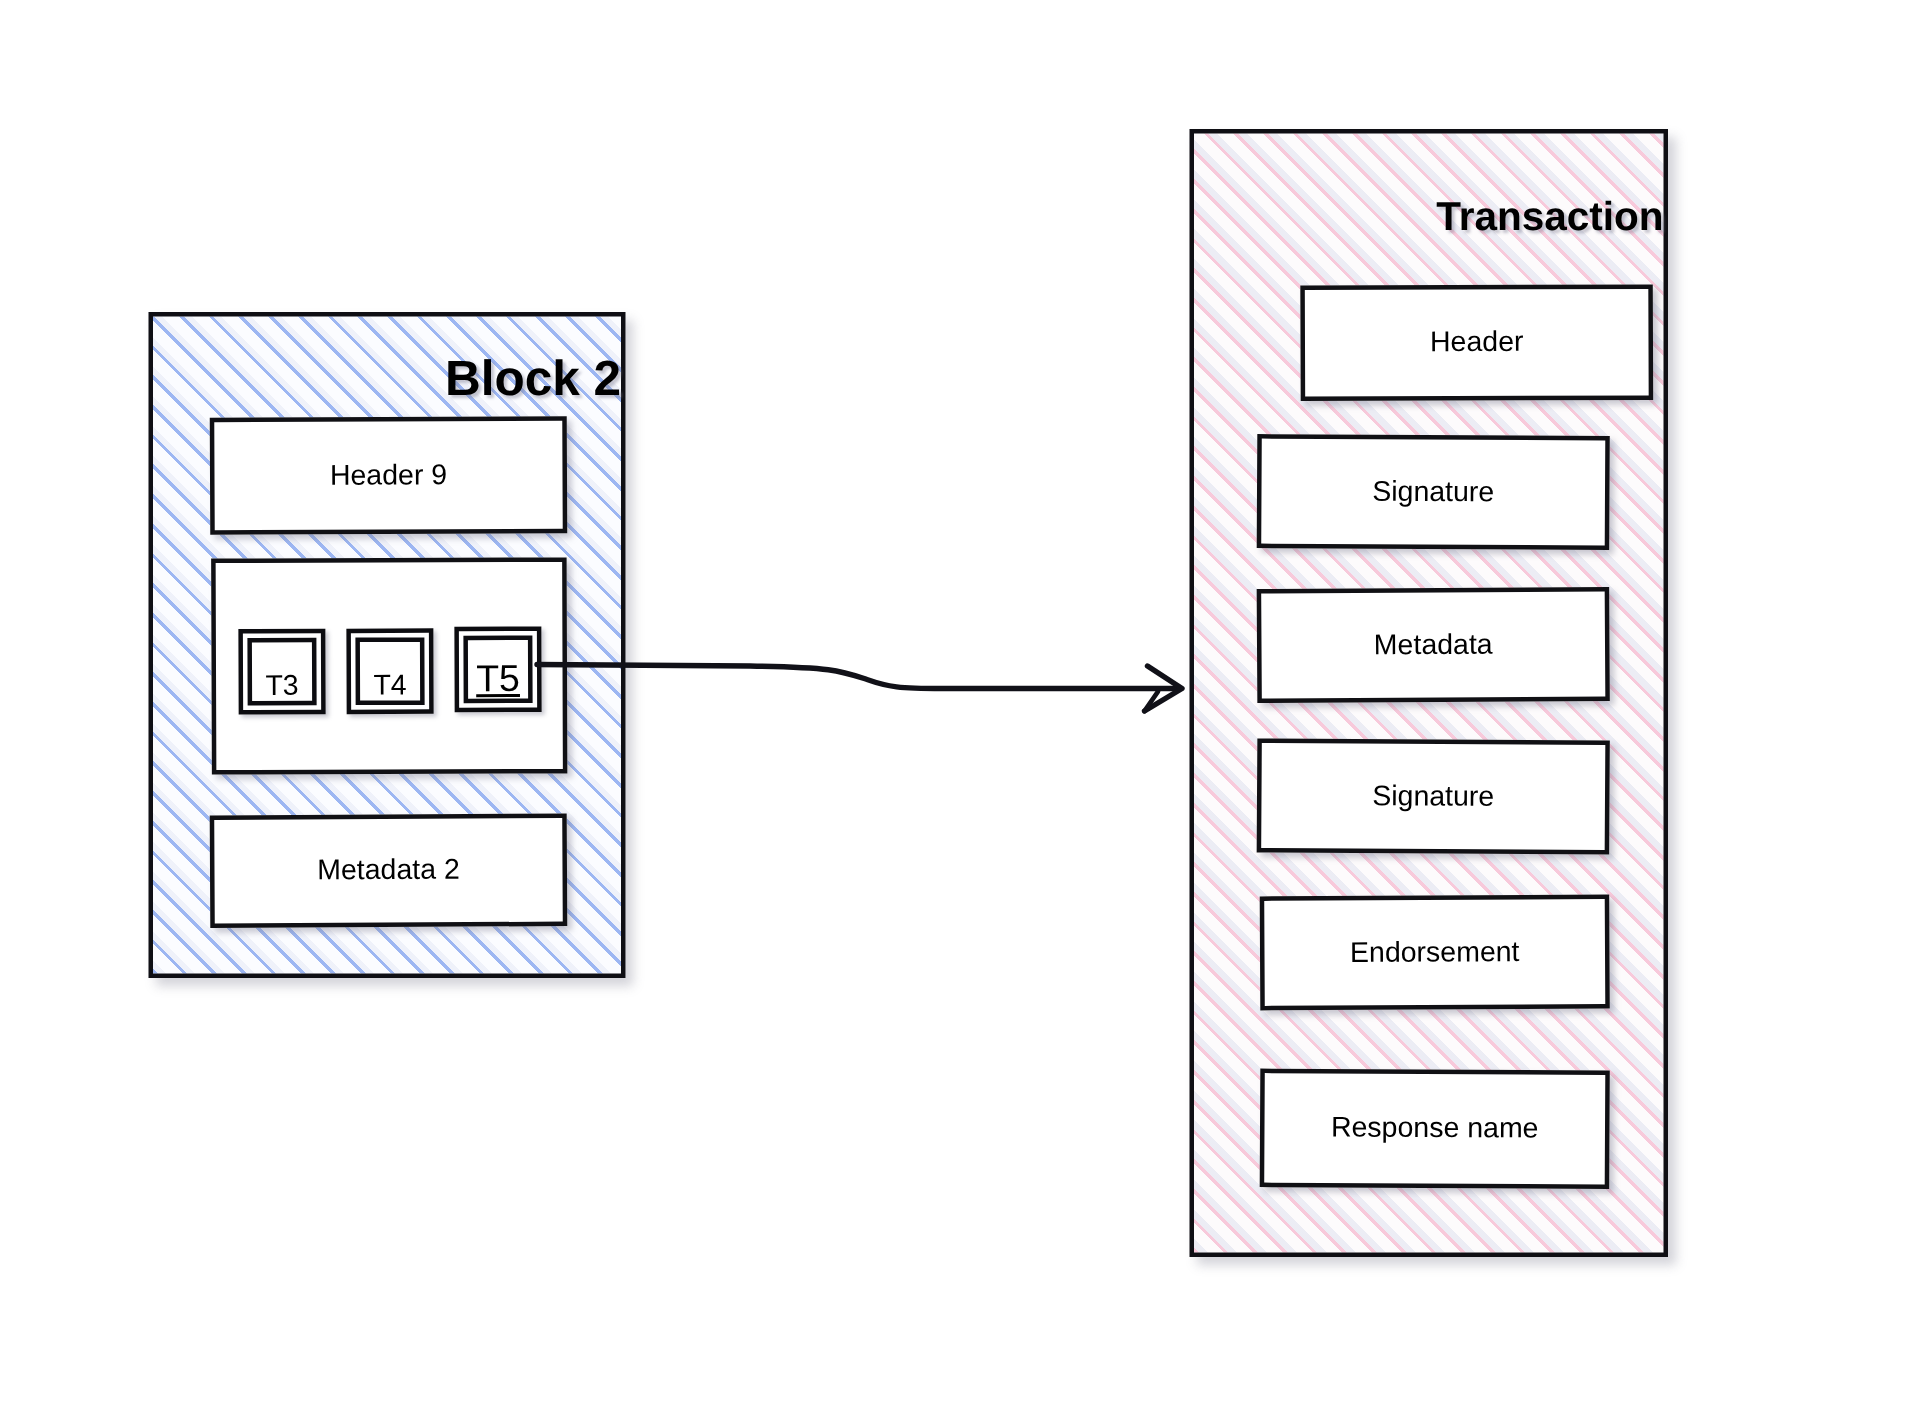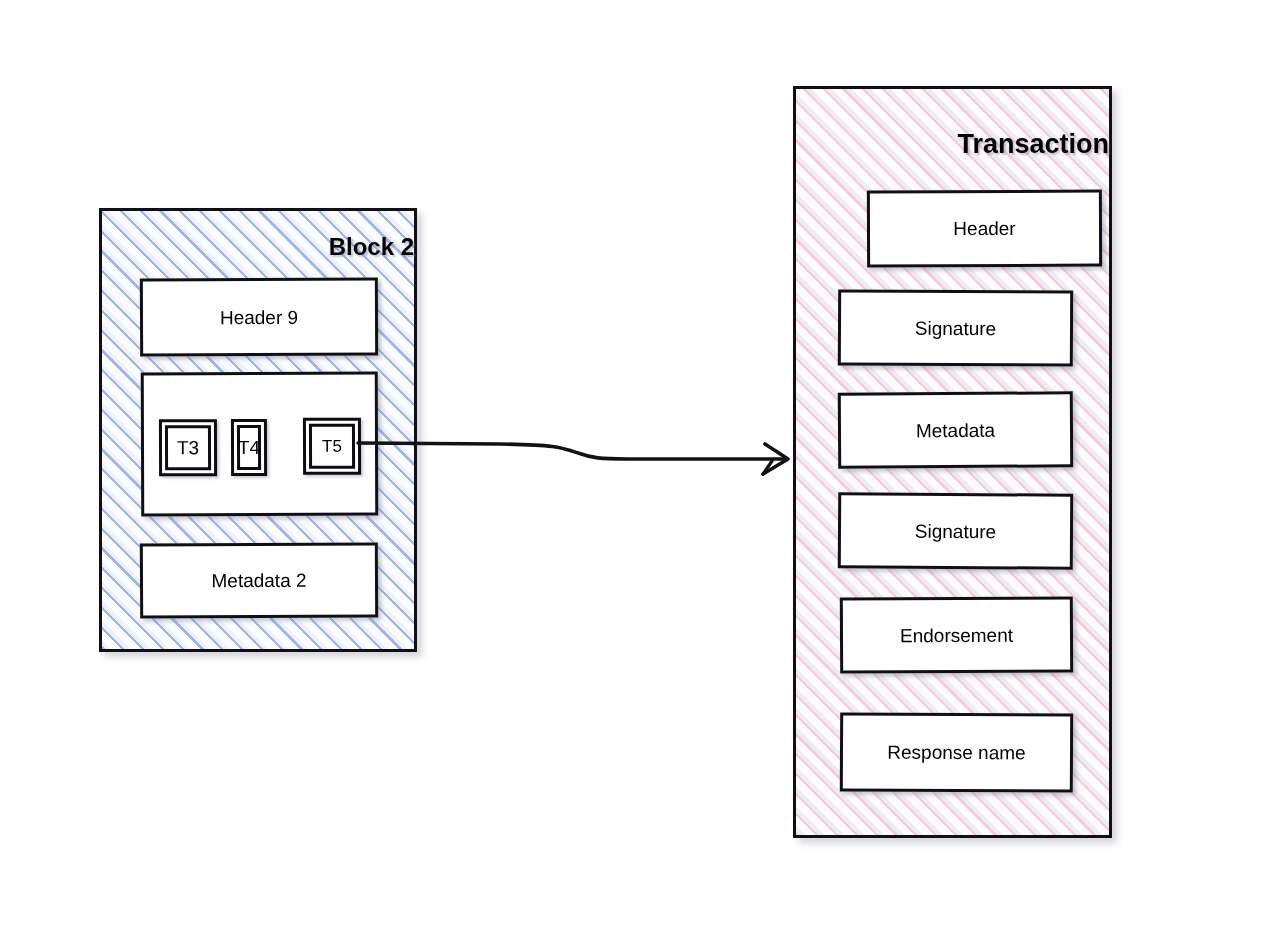--- a/index.html
+++ b/index.html
@@ -95,21 +95,21 @@
     border: 3px solid #0c0c10;
     box-shadow: 2px 2px 3px rgba(120,120,140,0.40);
   }
   .tbox-inner {
     position: absolute;
     inset: 3px;
     box-sizing: border-box;
     background: #ffffff;
     border: 3px solid #0c0c10;
     display: flex;
-    align-items: center;
+    align-items: flex-end;
     justify-content: center;
     color: #000000;
   }
   .tbox-label {
     line-height: 1;
     white-space: nowrap;
   }
 
   
   #connector {
@@ -121,44 +121,44 @@
     pointer-events: none;
     overflow: visible;
   }
 </style>
 </head>
 <body>
 
 <div id="canvas">
 
   <div class="panel panel-blue" style="left:99px; top:208px; width:318px; height:444px;">
-    <div class="panel-title" style="top:22px; font-size:24px;">Block 2</div>
+    <div class="panel-title" style="top:22px; font-size:33px;">Block 2</div>
   </div>
 
   <div class="box" style="left:140px; top:278px; width:238px; height:78px; font-size:19px; transform:rotate(-0.25deg);">
     <span class="box-label">Header 9</span>
   </div>
 
   <div class="tx-group" style="left:141px; top:372px; width:237px; height:144px; transform:rotate(-0.2deg);">
 
     <div class="tbox-outer" style="left:15px; top:44px; width:58px; height:57px;">
       <div class="tbox-inner">
         <span class="tbox-label" style="font-size:19px;">T3</span>
       </div>
     </div>
 
-    <div class="tbox-outer" style="left:87px; top:44px; width:36px; height:57px;">
+    <div class="tbox-outer" style="left:87px; top:44px; width:58px; height:57px;">
       <div class="tbox-inner">
         <span class="tbox-label" style="font-size:19px;">T4</span>
       </div>
     </div>
 
     <div class="tbox-outer" style="left:159px; top:43px; width:58px; height:57px;">
       <div class="tbox-inner">
-        <span class="tbox-label" style="font-size:17px;">T5</span>
+        <span class="tbox-label" style="font-size:25px;text-decoration:underline;">T5</span>
       </div>
     </div>
   </div>
 
   <div class="box" style="left:140px; top:543px; width:238px; height:75px; font-size:19px; transform:rotate(-0.3deg);">
     <span class="box-label">Metadata 2</span>
   </div>
 
   <div class="panel panel-pink" style="left:793px; top:86px; width:319px; height:752px;">
     <div class="panel-title" style="top:40px; font-size:27px;">Transaction</div>

